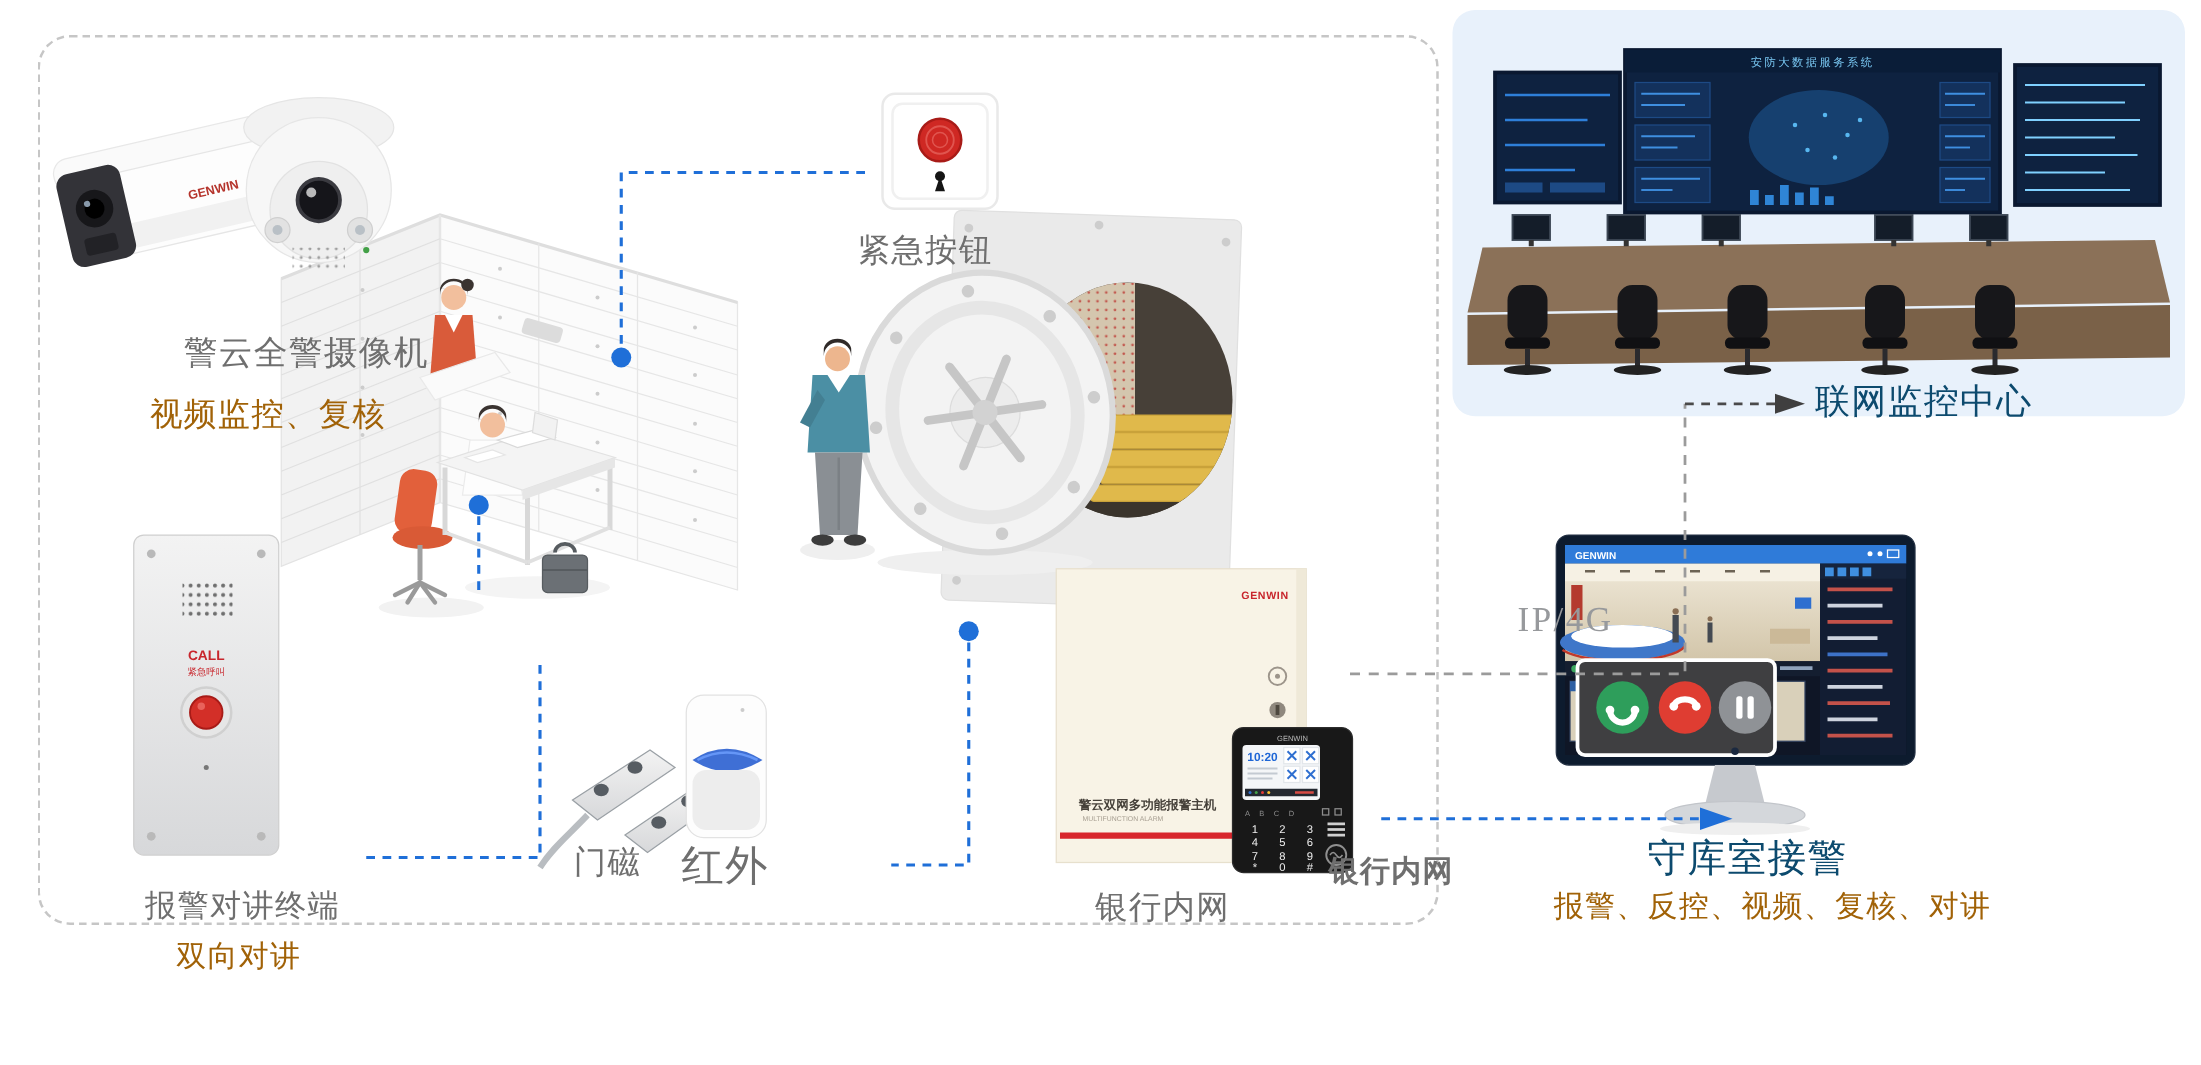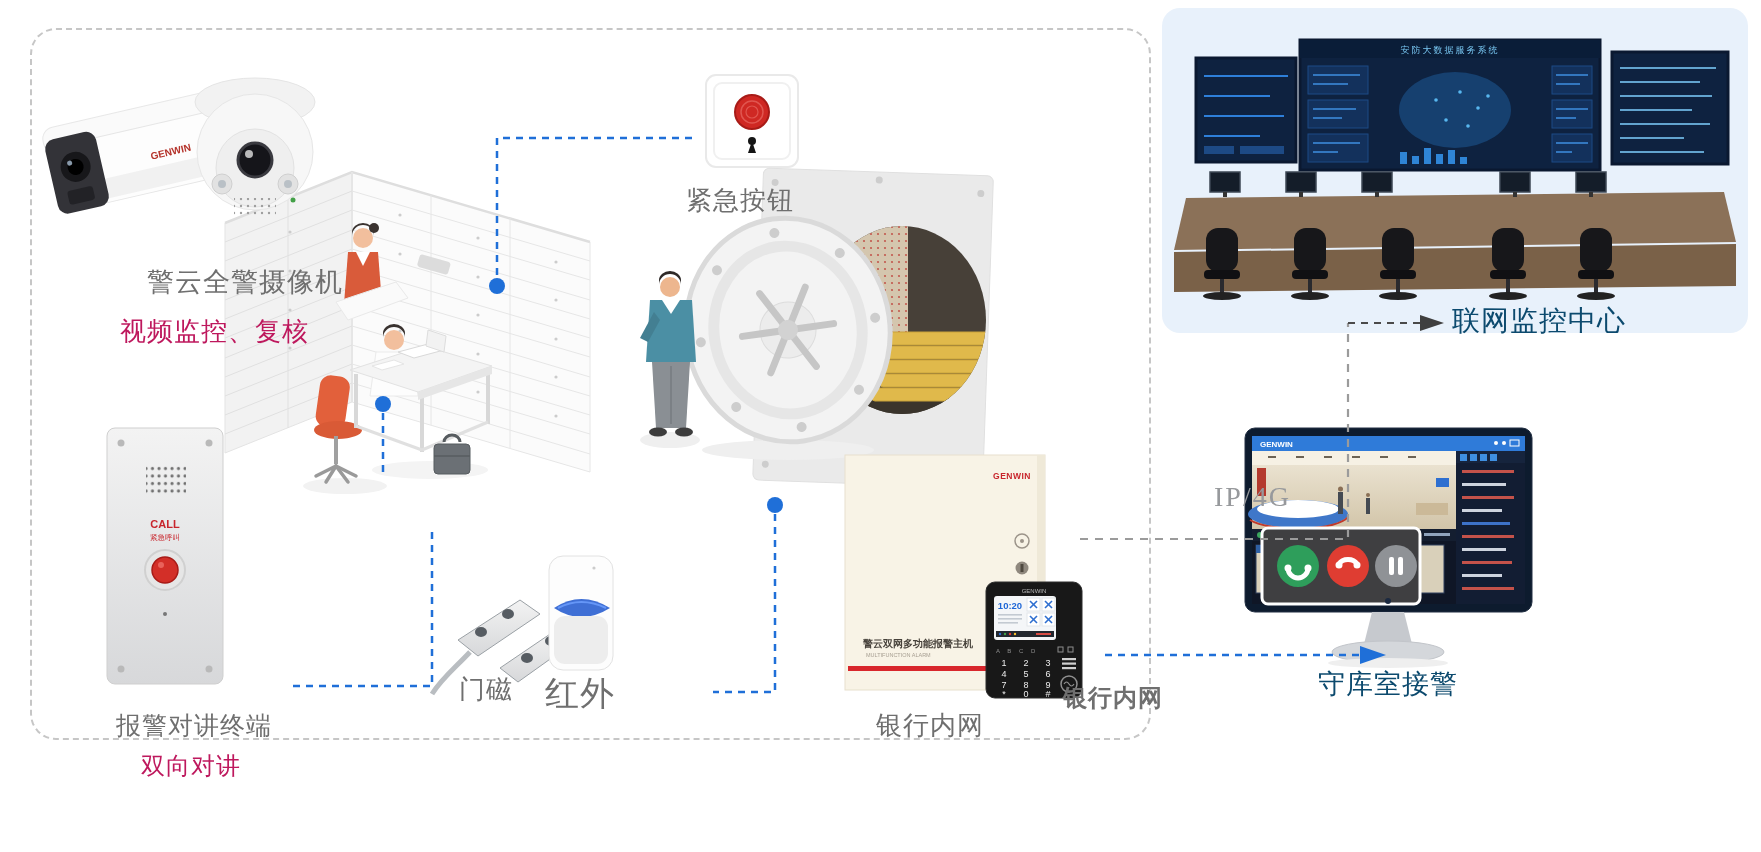--- a/index.html
+++ b/index.html
@@ -6,21 +6,21 @@
   .canvas{position:relative;width:1761px;height:852px;background:#ffffff;overflow:hidden;
           font-family:"Liberation Sans","DejaVu Sans",sans-serif;}
   .zone{position:absolute;left:30px;top:28px;width:1117px;height:708px;
         border:2px dashed #c6c6c6;border-radius:26px;}
   .bluebox{position:absolute;left:1162px;top:8px;width:586px;height:325px;
            background:#e8f1fb;border-radius:18px;}
   .art{position:absolute;left:0;top:0;}
   .lbl{position:absolute;white-space:nowrap;line-height:1.1;letter-spacing:1px;}
   .lbl.gray{color:#6f6f6f;}
   .lbl.dark{color:#0c4a6e;}
-  .lbl.red{color:#be185d;}
+  .lbl.red{color:#a16207;}
   .lbl.lite{color:#97999c;letter-spacing:2px;}
 </style>
 </head>
 <body>
 
 <div class="canvas">
 
   <div class="zone"></div>
   <div class="bluebox"></div>
 
@@ -613,15 +613,16 @@
   <div class="lbl gray" style="left:459px;top:675px;font-size:26px;">门磁</div>
   <div class="lbl gray" style="left:545px;top:675px;font-size:34px;">红外</div>
 
   <div class="lbl gray" style="left:876px;top:711px;font-size:26px;">银行内网</div>
 
   <div class="lbl lite" style="left:1214px;top:482px;font-size:28px;font-family:Liberation Serif, serif;">IP/4G</div>
   <div class="lbl gray" style="left:1063px;top:685px;font-size:24px;font-weight:bold;">银行内网</div>
 
   <div class="lbl dark" style="left:1452px;top:306px;font-size:28px;">联网监控中心</div>
 
-  <div class="lbl dark" style="left:1318px;top:670px;font-size:27px;">守库室接警</div>
+  <div class="lbl dark" style="left:1318px;top:670px;font-size:31px;">守库室接警</div>
+  <div class="lbl red" style="left:1243px;top:713px;font-size:24px;">报警、反控、视频、复核、对讲</div>
 
 </div>
 
 </body></html>

